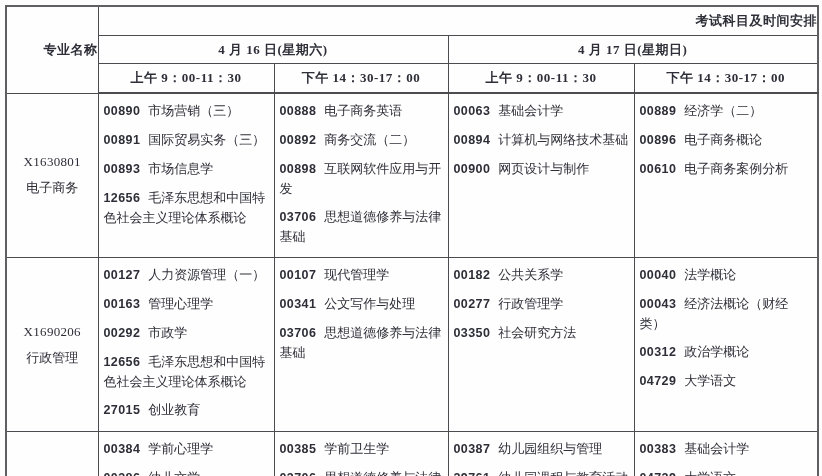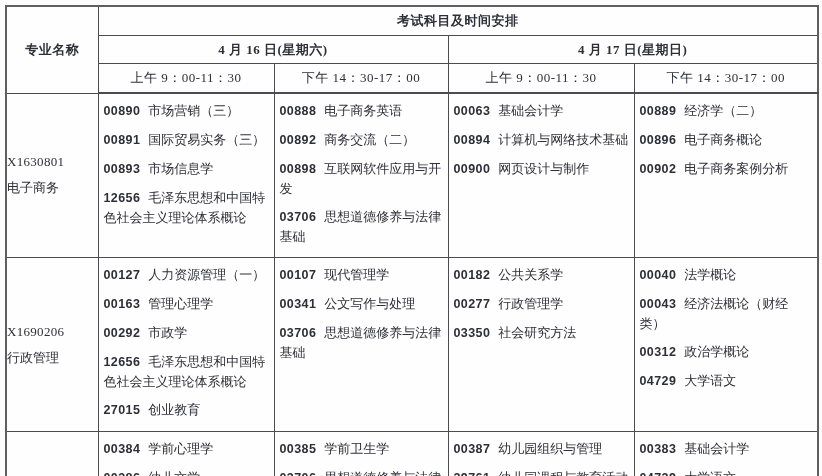--- a/index.html
+++ b/index.html
@@ -24,25 +24,25 @@
   col.c-major{width:92px;}
   col.c-s1{width:176px;}
   col.c-s2{width:174px;}
   col.c-s3{width:186px;}
   col.c-s4{width:184px;}
   th{
     font-size:13px;font-weight:bold;
     text-align:center;vertical-align:middle;
     letter-spacing:.5px;
   }
-  tr.h-title th{height:28px;}
+  tr.h-title th{height:28px;text-align:right;}
   tr.h-date th{height:27px;}
-  tr.h-time th{height:28px;font-weight:normal;}
+  tr.h-time th{height:28px;font-weight:bold;}
   td.major{
-    text-align:left;vertical-align:middle;
+    text-align:center;vertical-align:middle;
     font-size:13px;line-height:18px;
   }
   td.major .mcode{margin-bottom:8px;letter-spacing:.3px;}
   td.courses{
     vertical-align:top;
     font-size:13px;
     padding:7px 3px 2px 5px;
   }
   .course{line-height:19px;margin-bottom:9px;}
   .course .code{
@@ -102,21 +102,21 @@
             <div class="course"><span class="code">03706</span><span class="cname">思想道德修养与法律基础</span></div>
           </td>
           <td class="courses">
             <div class="course"><span class="code">00063</span><span class="cname">基础会计学</span></div>
             <div class="course"><span class="code">00894</span><span class="cname">计算机与网络技术基础</span></div>
             <div class="course"><span class="code">00900</span><span class="cname">网页设计与制作</span></div>
           </td>
           <td class="courses">
             <div class="course"><span class="code">00889</span><span class="cname">经济学（二）</span></div>
             <div class="course"><span class="code">00896</span><span class="cname">电子商务概论</span></div>
-            <div class="course"><span class="code">00902</span><span class="cname">电子商务案例分析</span></div>
+            <div class="course"><span class="code">00610</span><span class="cname">电子商务案例分析</span></div>
           </td>
         </tr>
         <tr class="r-1">
           <td class="major">
             <div class="mcode">X1690206</div>
             <div class="mname">行政管理</div>
           </td>
           <td class="courses">
             <div class="course"><span class="code">00127</span><span class="cname">人力资源管理（一）</span></div>
             <div class="course"><span class="code">00163</span><span class="cname">管理心理学</span></div>

